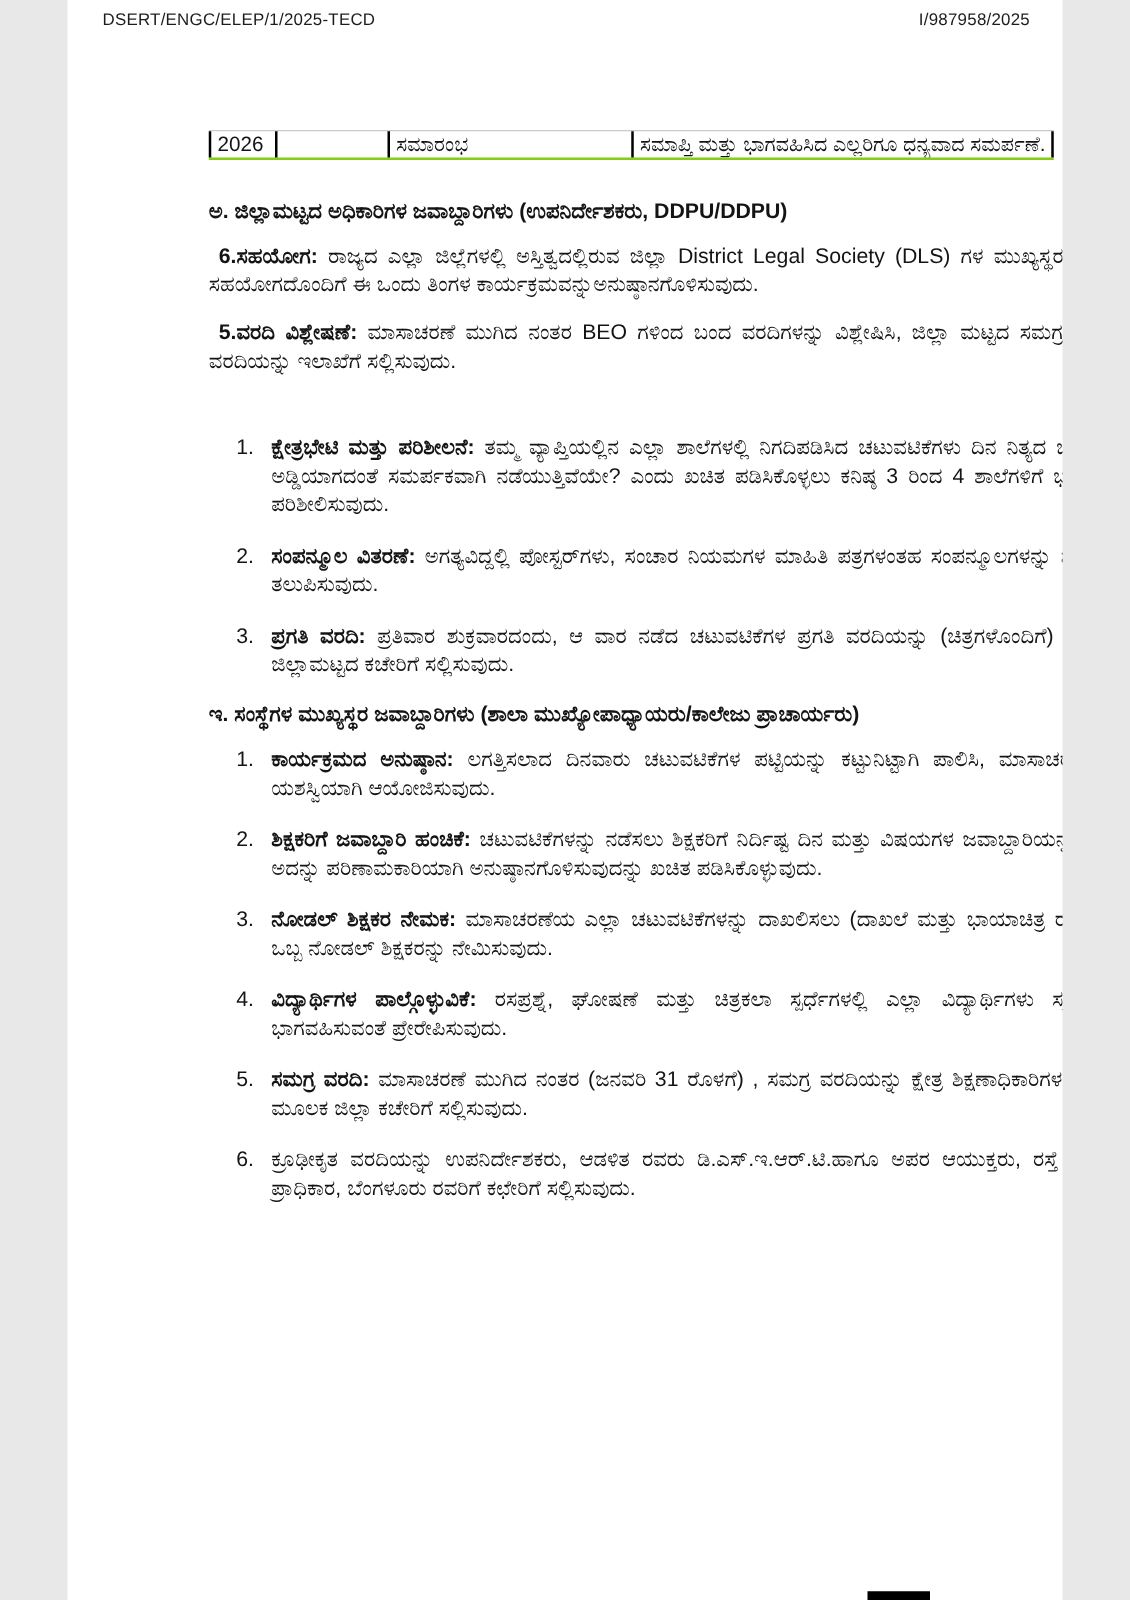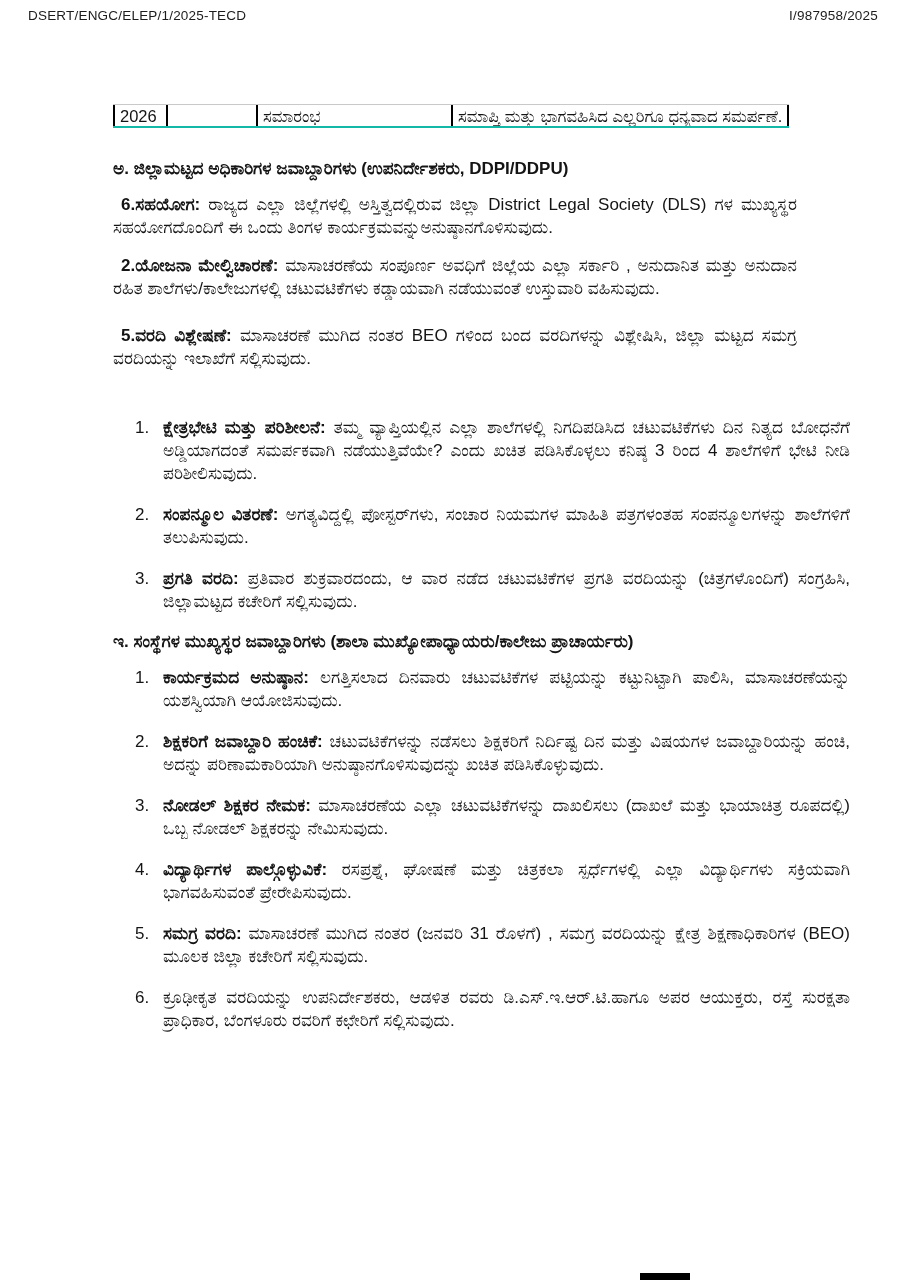--- a/index.html
+++ b/index.html
@@ -1,34 +1,34 @@
 <!DOCTYPE html>
 <html><head>
 <meta charset="utf-8">
 <style>
   html,body{margin:0;padding:0;background:#e8e8e8;}
   .page{
     position:relative;
-    width:904px;height:1280px;
+    width:796px;height:1280px;
     background:#ffffff;
     font-family:"Liberation Sans","DejaVu Sans",sans-serif;
     color:#141414;
     overflow:hidden;
     margin:0 auto;
   }
   
   .doc-header{
     position:absolute;top:8px;left:28px;right:26px;
     display:flex;justify-content:space-between;
     font-size:13.5px;letter-spacing:.2px;color:#1c1c1c;
   }
   
   .table-frag{
     position:absolute;top:104px;left:113px;width:676px;height:24px;
-    display:flex;border-bottom:2px solid #14b8a6;border-top:1px solid #c9c9c9;
+    display:flex;border-bottom:2px solid #84cc16;border-top:1px solid #c9c9c9;
     font-size:16.5px;line-height:22px;box-sizing:border-box;
   }
   .table-frag .cell{
     border-left:2px solid #000;
     padding:0 4px 0 5px;box-sizing:border-box;
     white-space:nowrap;overflow:hidden;
   }
   .table-frag .cell:last-child{border-right:2px solid #000;}
   .c-year{width:53px;}
   .c-empty{width:90px;}
@@ -77,25 +77,24 @@
   <div class="table-frag">
     <div class="cell c-year">2026</div>
     <div class="cell c-empty"></div>
     <div class="cell c-event">ಸಮಾರಂಭ</div>
     <div class="cell c-desc">ಸಮಾಪ್ತಿ ಮತ್ತು ಭಾಗವಹಿಸಿದ ಎಲ್ಲರಿಗೂ ಧನ್ಯವಾದ ಸಮರ್ಪಣೆ.</div>
   </div>
 
   <div class="content">
 
     <div class="sec">
-      <div class="sec-heading">ಅ. ಜಿಲ್ಲಾಮಟ್ಟದ ಅಧಿಕಾರಿಗಳ ಜವಾಬ್ದಾರಿಗಳು (ಉಪನಿರ್ದೇಶಕರು, DDPI/DDPU)</div>
+      <div class="sec-heading">ಅ. ಜಿಲ್ಲಾಮಟ್ಟದ ಅಧಿಕಾರಿಗಳ ಜವಾಬ್ದಾರಿಗಳು (ಉಪನಿರ್ದೇಶಕರು, DDPU/DDPU)</div>
 
       <p class="para"><span class="lbl">6.ಸಹಯೋಗ:</span> <span>ರಾಜ್ಯದ ಎಲ್ಲಾ ಜಿಲ್ಲೆಗಳಲ್ಲಿ ಅಸ್ತಿತ್ವದಲ್ಲಿರುವ ಜಿಲ್ಲಾ District Legal Society (DLS) ಗಳ ಮುಖ್ಯಸ್ಥರ ಸಹಯೋಗದೊಂದಿಗೆ ಈ ಒಂದು ತಿಂಗಳ ಕಾರ್ಯಕ್ರಮವನ್ನುಅನುಷ್ಠಾನಗೊಳಿಸುವುದು.</span></p>
 
-      <p class="para p-gap-lg"><span class="lbl">2.ಯೋಜನಾ ಮೇಲ್ವಿಚಾರಣೆ:</span> <span>ಮಾಸಾಚರಣೆಯ ಸಂಪೂರ್ಣ ಅವಧಿಗೆ ಜಿಲ್ಲೆಯ ಎಲ್ಲಾ ಸರ್ಕಾರಿ , ಅನುದಾನಿತ ಮತ್ತು ಅನುದಾನ ರಹಿತ ಶಾಲೆಗಳು/ಕಾಲೇಜುಗಳಲ್ಲಿ ಚಟುವಟಿಕೆಗಳು ಕಡ್ಡಾಯವಾಗಿ ನಡೆಯುವಂತೆ ಉಸ್ತುವಾರಿ ವಹಿಸುವುದು.</span></p>
 
 
 
       <p class="para p-gap-xl"><span class="lbl">5.ವರದಿ ವಿಶ್ಲೇಷಣೆ:</span> <span>ಮಾಸಾಚರಣೆ ಮುಗಿದ ನಂತರ BEO ಗಳಿಂದ ಬಂದ ವರದಿಗಳನ್ನು ವಿಶ್ಲೇಷಿಸಿ, ಜಿಲ್ಲಾ ಮಟ್ಟದ ಸಮಗ್ರ ವರದಿಯನ್ನು ಇಲಾಖೆಗೆ ಸಲ್ಲಿಸುವುದು.</span></p>
     </div>
 
     <div class="sec">
       <div class="num-list">
 
         <div class="li">

